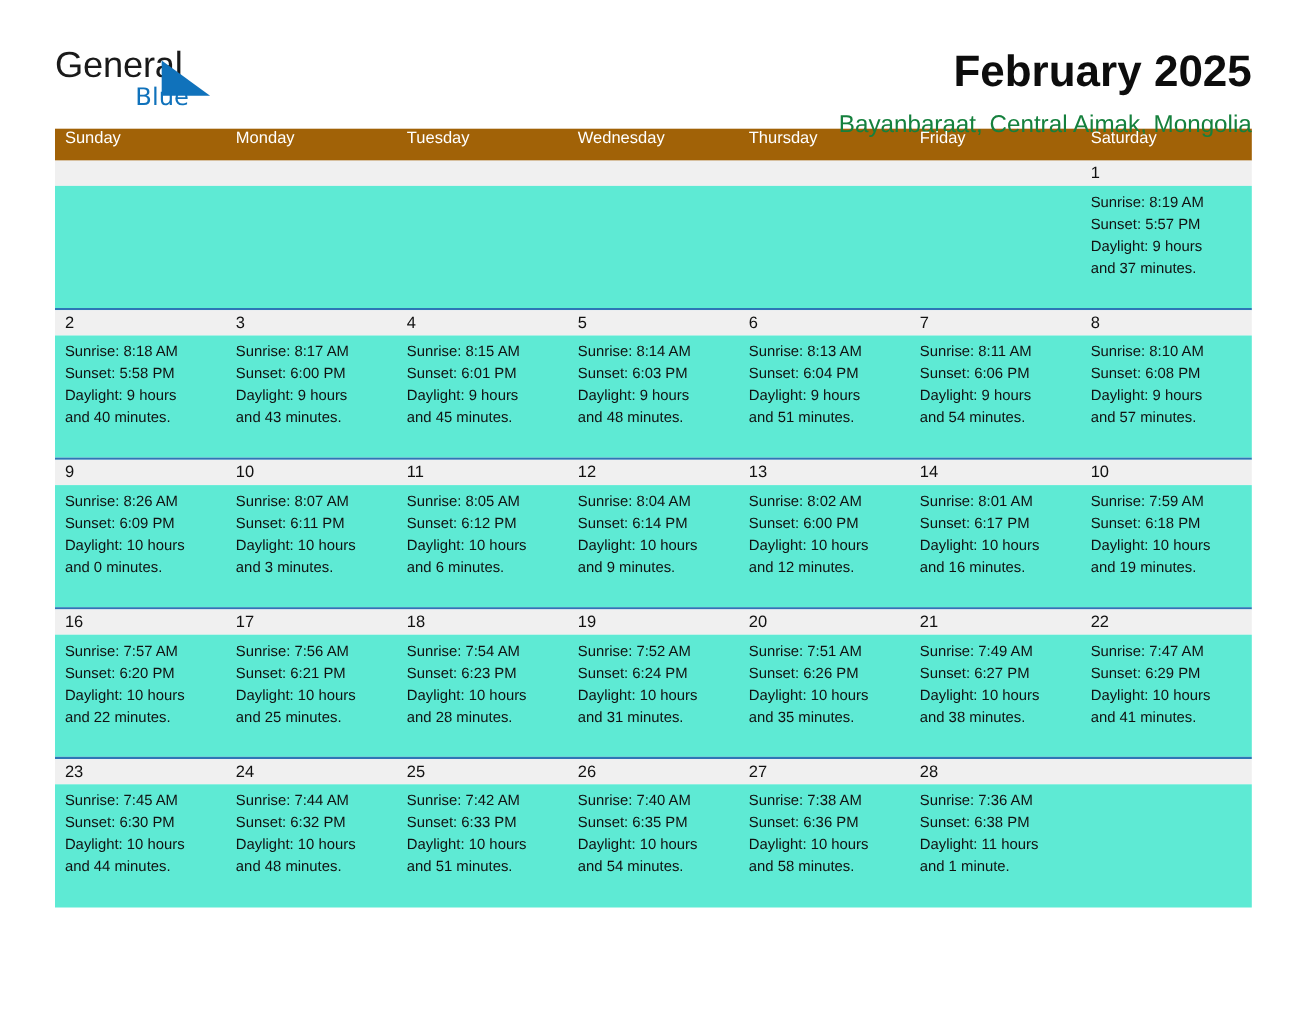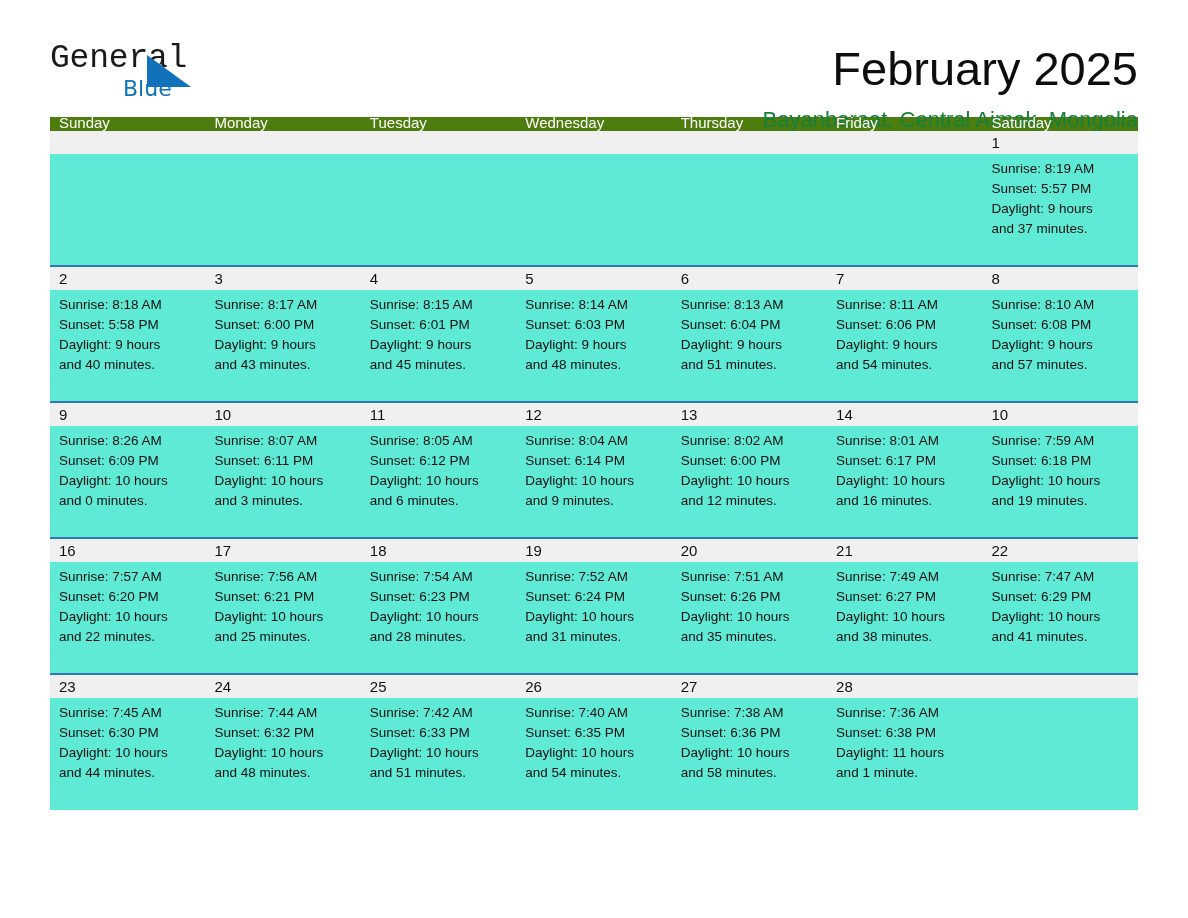--- a/index.html
+++ b/index.html
@@ -35,21 +35,21 @@
   .logo {
     position: relative;
     width: 200px;
     height: 72px;
     line-height: 1;
   }
   .logo-general {
     font-size: 33px;
     color: #1a1a1a;
     letter-spacing: -0.2px;
-    font-family: Liberation Mono, monospace;
+    font-family: Liberation Sans, sans-serif;
   }
   .logo-tri {
     position: absolute;
     left: 97px;
     top: 13px;
     width: 0;
     height: 0;
     border-left: 44px solid #1072bb;
     border-top: 32px solid transparent;
   }
@@ -60,44 +60,44 @@
     font-size: 22px;
     color: #1072bb;
     font-family: "DejaVu Sans", sans-serif;
   }
 
   .title-block {
     text-align: right;
     padding-top: 2px;
   }
   .cal-title {
-    font-size: 47px;
-    font-weight: normal;
+    font-size: 40px;
+    font-weight: bold;
     line-height: 1.05;
     margin: 0;
     color: #0d0d0d;
   }
   .cal-subtitle {
     font-size: 22px;
     font-weight: normal;
     margin: 14px 0 0 0;
     color: #15803d;
   }
 
   
   .calendar {
     width: 1088px;
     margin-top: 9px;
   }
 
   .weekdays {
     display: flex;
-    background: #4d7c0f;
-    height: 14px;
-    align-items: flex-end;
+    background: #a16207;
+    height: 29px;
+    align-items: flex-start;
   }
   .weekday {
     flex: 1 1 0;
     color: #ffffff;
     font-size: 15px;
     padding-left: 9px;
   }
 
   .week {
     position: relative;

